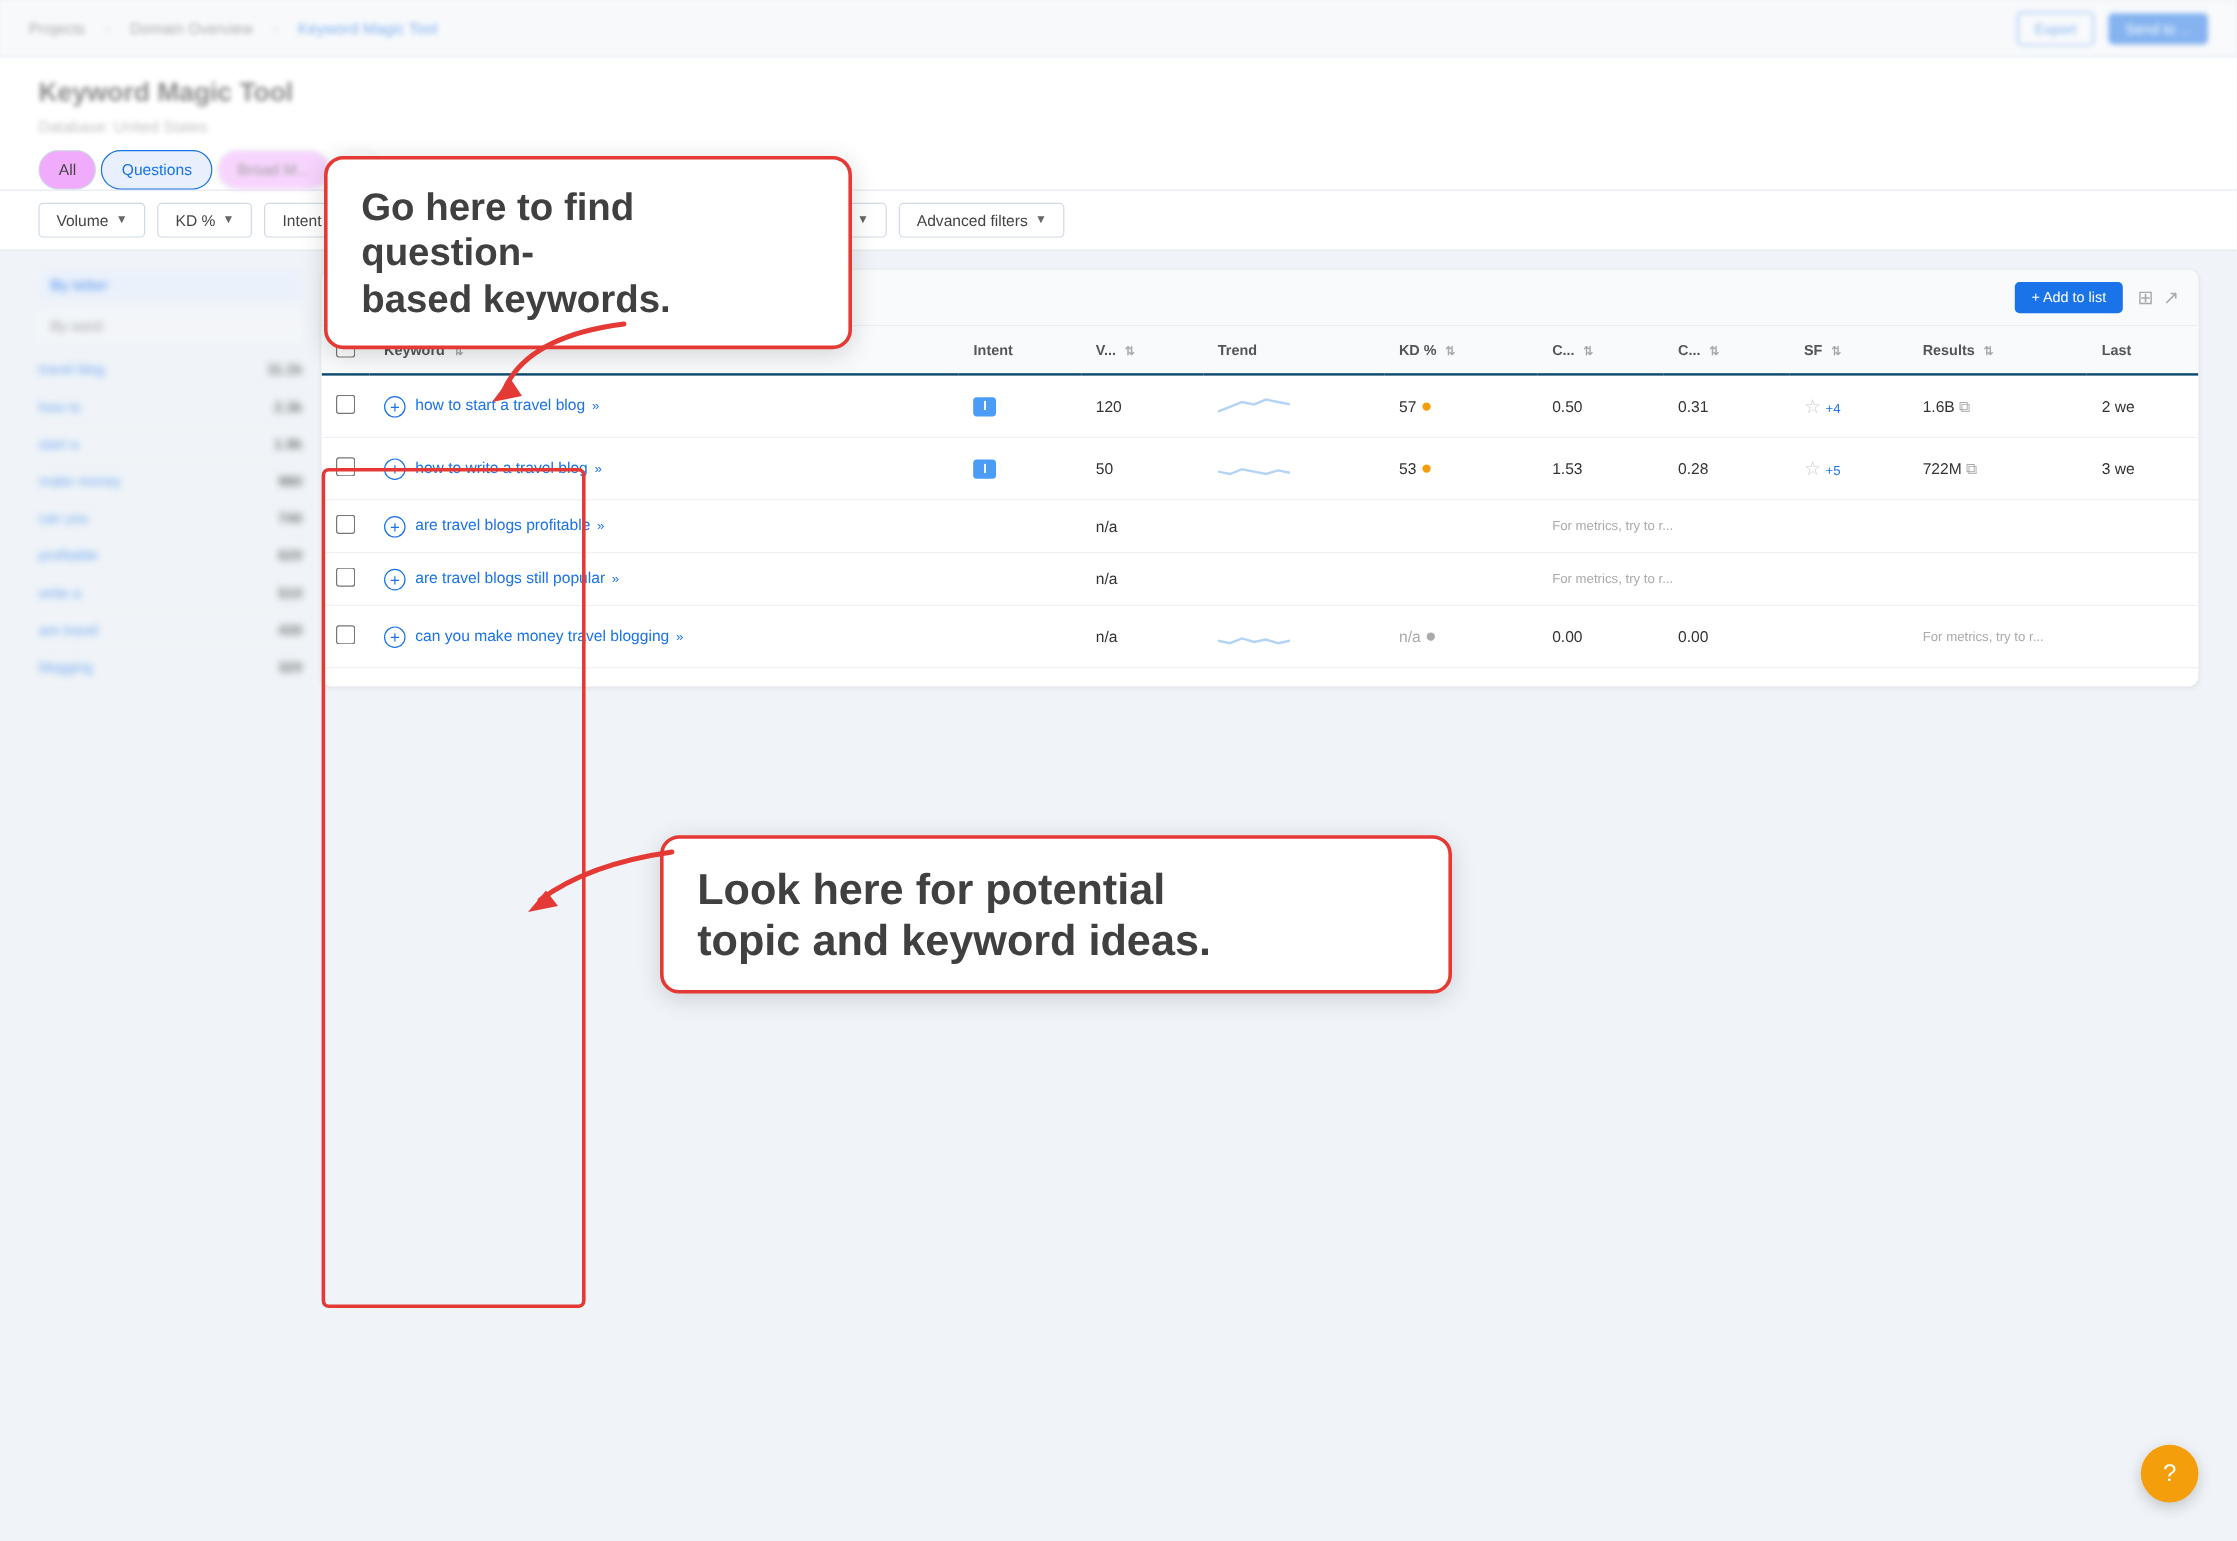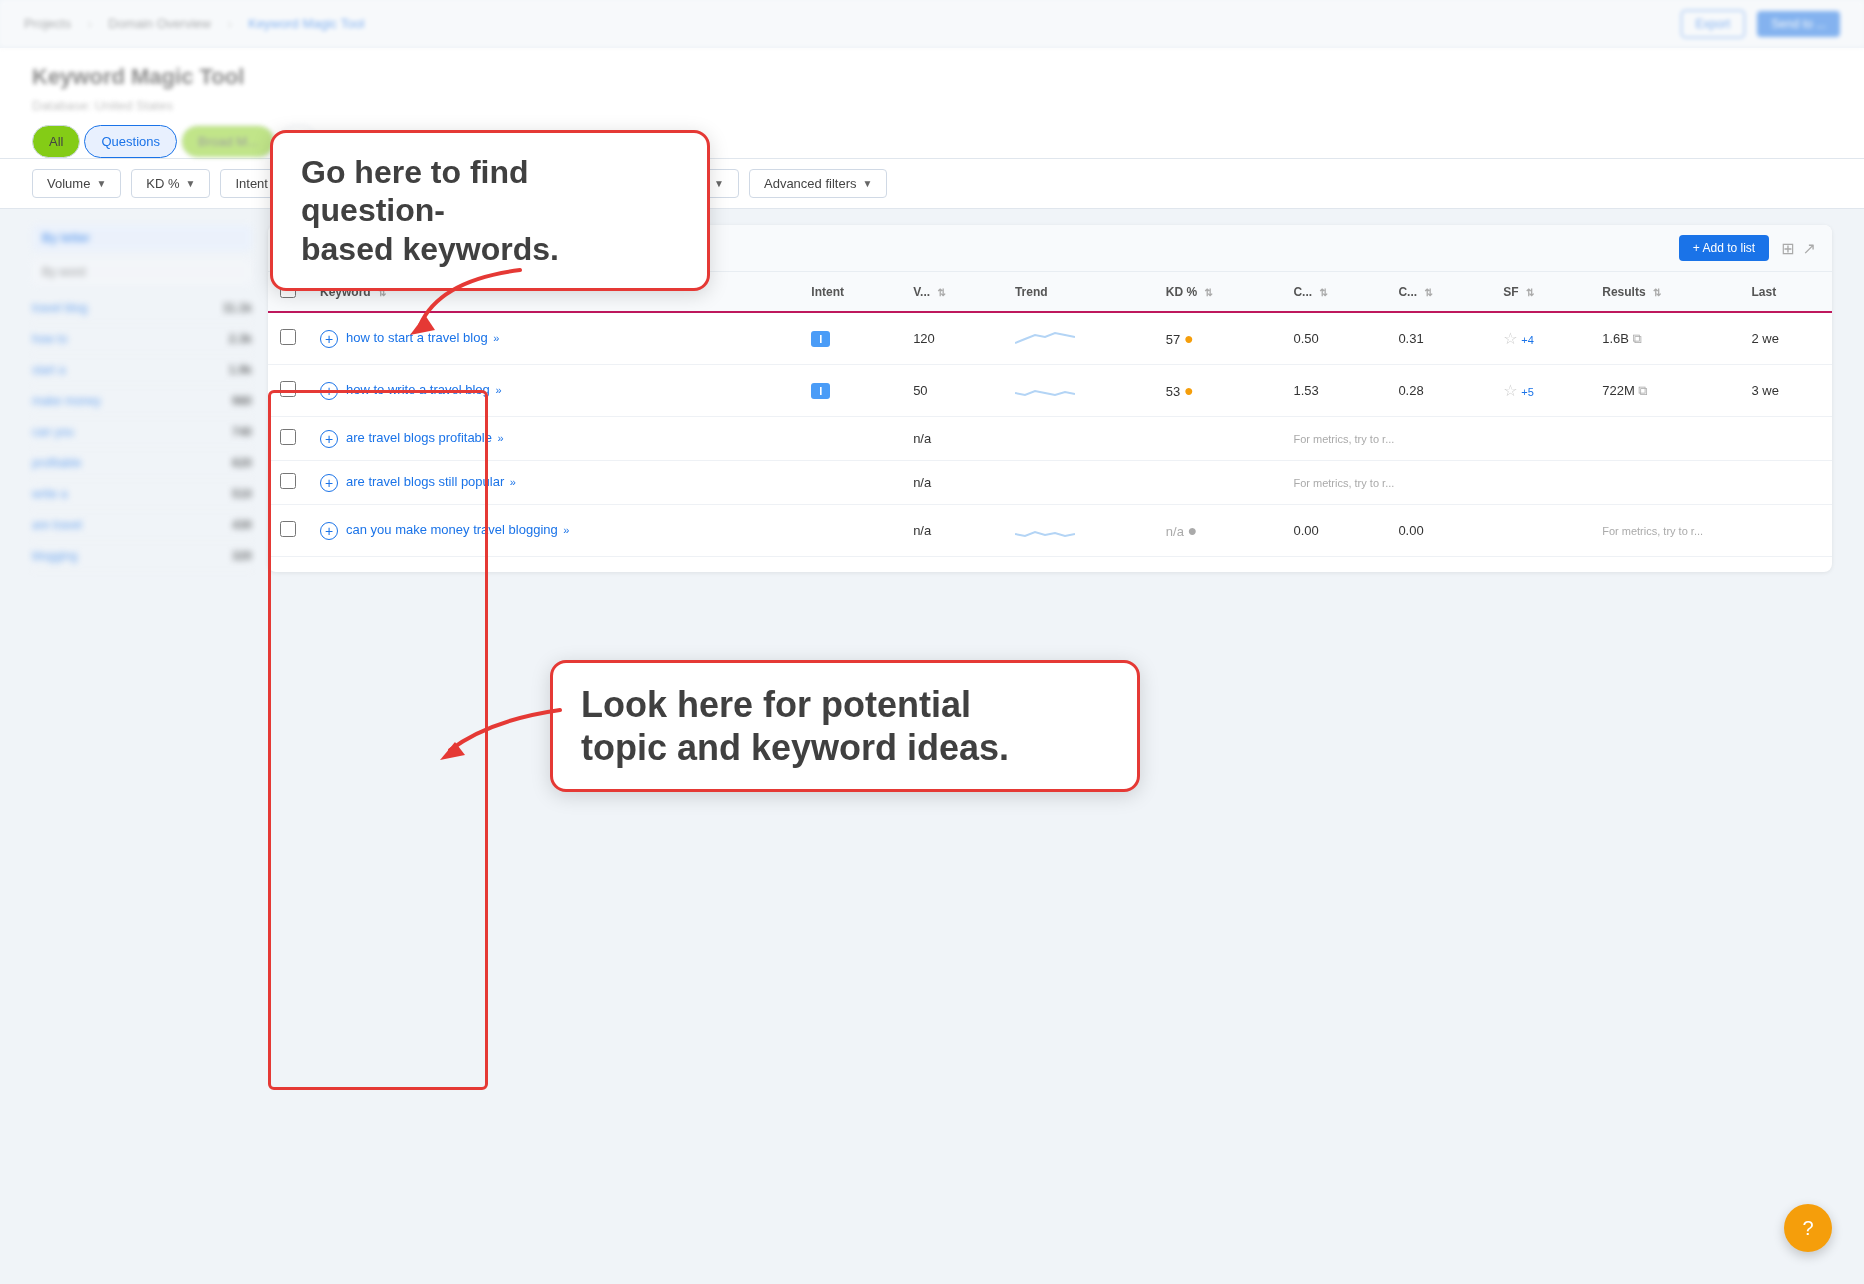--- a/index.html
+++ b/index.html
@@ -51,21 +51,21 @@
       font-size: 22px; font-weight: 700; color: #1a1a1a; margin-bottom: 8px;
     }
     .page-subtitle {
       font-size: 13px; color: #888; margin-bottom: 12px;
     }
     .tabs-row {
       display: flex; align-items: center; gap: 4px; margin-bottom: 0;
     }
     .tab-btn {
       padding: 8px 16px; border-radius: 20px; border: 1px solid #d0d9e5;
-      background: #84cc16; font-size: 13px; color: #444; cursor: pointer;
+      background: #f0abfc; font-size: 13px; color: #444; cursor: pointer;
     }
     .tab-btn.highlighted {
       background: #e8f0fe; color: #1a73e8; border-color: #1a73e8;
     }
     .tab-more {
       padding: 8px 12px; border: 1px solid #d0d9e5; background: #fff;
       border-radius: 20px; cursor: pointer; color: #444; font-size: 13px;
     }
 
     
@@ -131,21 +131,21 @@
     }
 
     
     .kw-table {
       width: 100%;
       border-collapse: collapse;
       font-size: 13px;
     }
     .kw-table th {
       background: #f8fafc;
-      border-bottom: 2px solid #be185d;
+      border-bottom: 2px solid #0c4a6e;
       padding: 10px 12px;
       text-align: left;
       color: #555;
       font-weight: 600;
       font-size: 12px;
       white-space: nowrap;
     }
     .kw-table th .sort-icon { color: #aaa; margin-left: 4px; font-size: 10px; }
     .kw-table td {
       padding: 12px 12px;
@@ -480,21 +480,21 @@
 
 <div class="callout-box" style="left: 270px; top: 130px; width: 440px;">
   <div class="callout-text">Go here to find question-<br>based keywords.</div>
 </div>
 
 <svg class="arrow-svg" style="left: 380px; top: 260px; width: 160px; height: 80px;" viewBox="0 0 160 80">
   <path d="M 140 10 Q 60 20 40 65" fill="none" stroke="#e53935" stroke-width="4" stroke-linecap="round"></path>
   <polygon points="30,75 45,55 55,70" fill="#e53935"></polygon>
 </svg>
 
-<div class="callout-box" style="left: 550px; top: 660px; width: 590px;">
+<div class="callout-box" style="left: 550px; top: 696px; width: 660px;">
   <div class="callout-text" style="font-size:36px;">Look here for potential<br>topic and keyword ideas.</div>
 </div>
 
 <svg class="arrow-svg" style="left: 430px; top: 690px; width: 140px; height: 80px;" viewBox="0 0 140 80">
   <path d="M 130 20 Q 60 30 20 60" fill="none" stroke="#e53935" stroke-width="4" stroke-linecap="round"></path>
   <polygon points="10,70 25,52 35,65" fill="#e53935"></polygon>
 </svg>
 
 <div style="position:fixed;bottom:32px;right:32px;width:48px;height:48px;background:#f59e0b;border-radius:50%;display:flex;align-items:center;justify-content:center;box-shadow:0 4px 12px rgba(0,0,0,0.2);cursor:pointer;z-index:200;">
   <span style="color:#fff;font-size:20px;">?</span>

